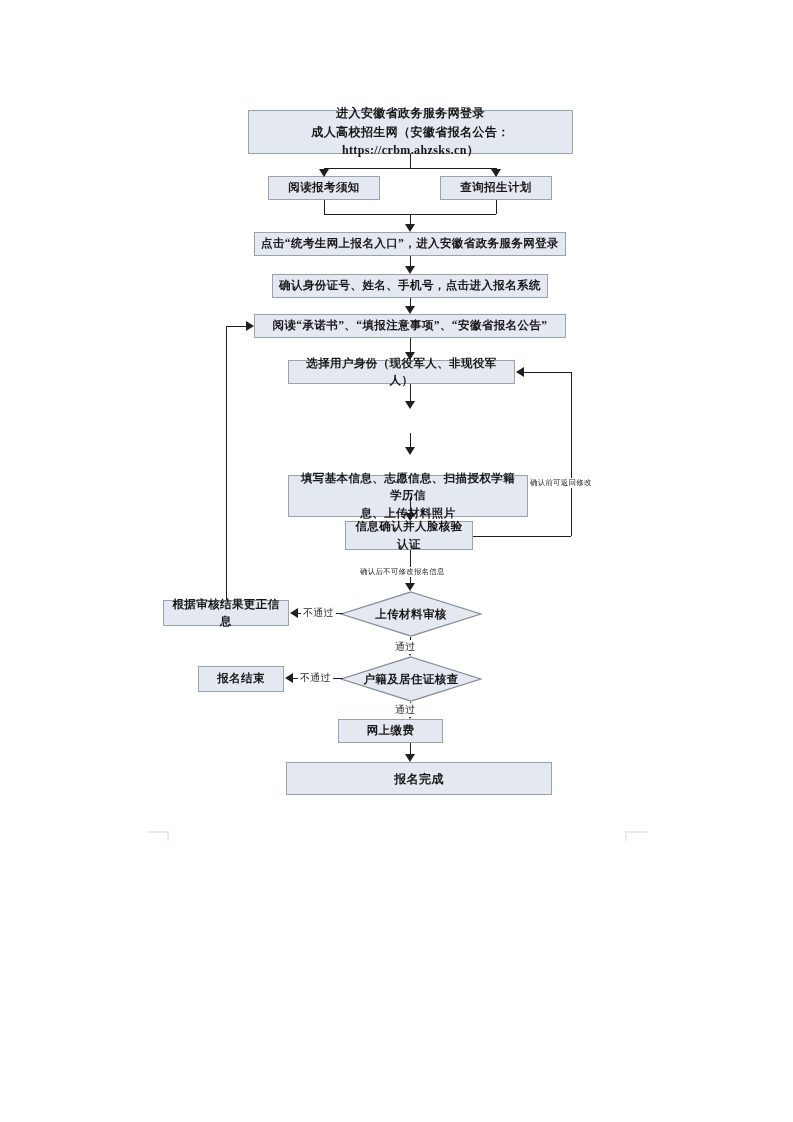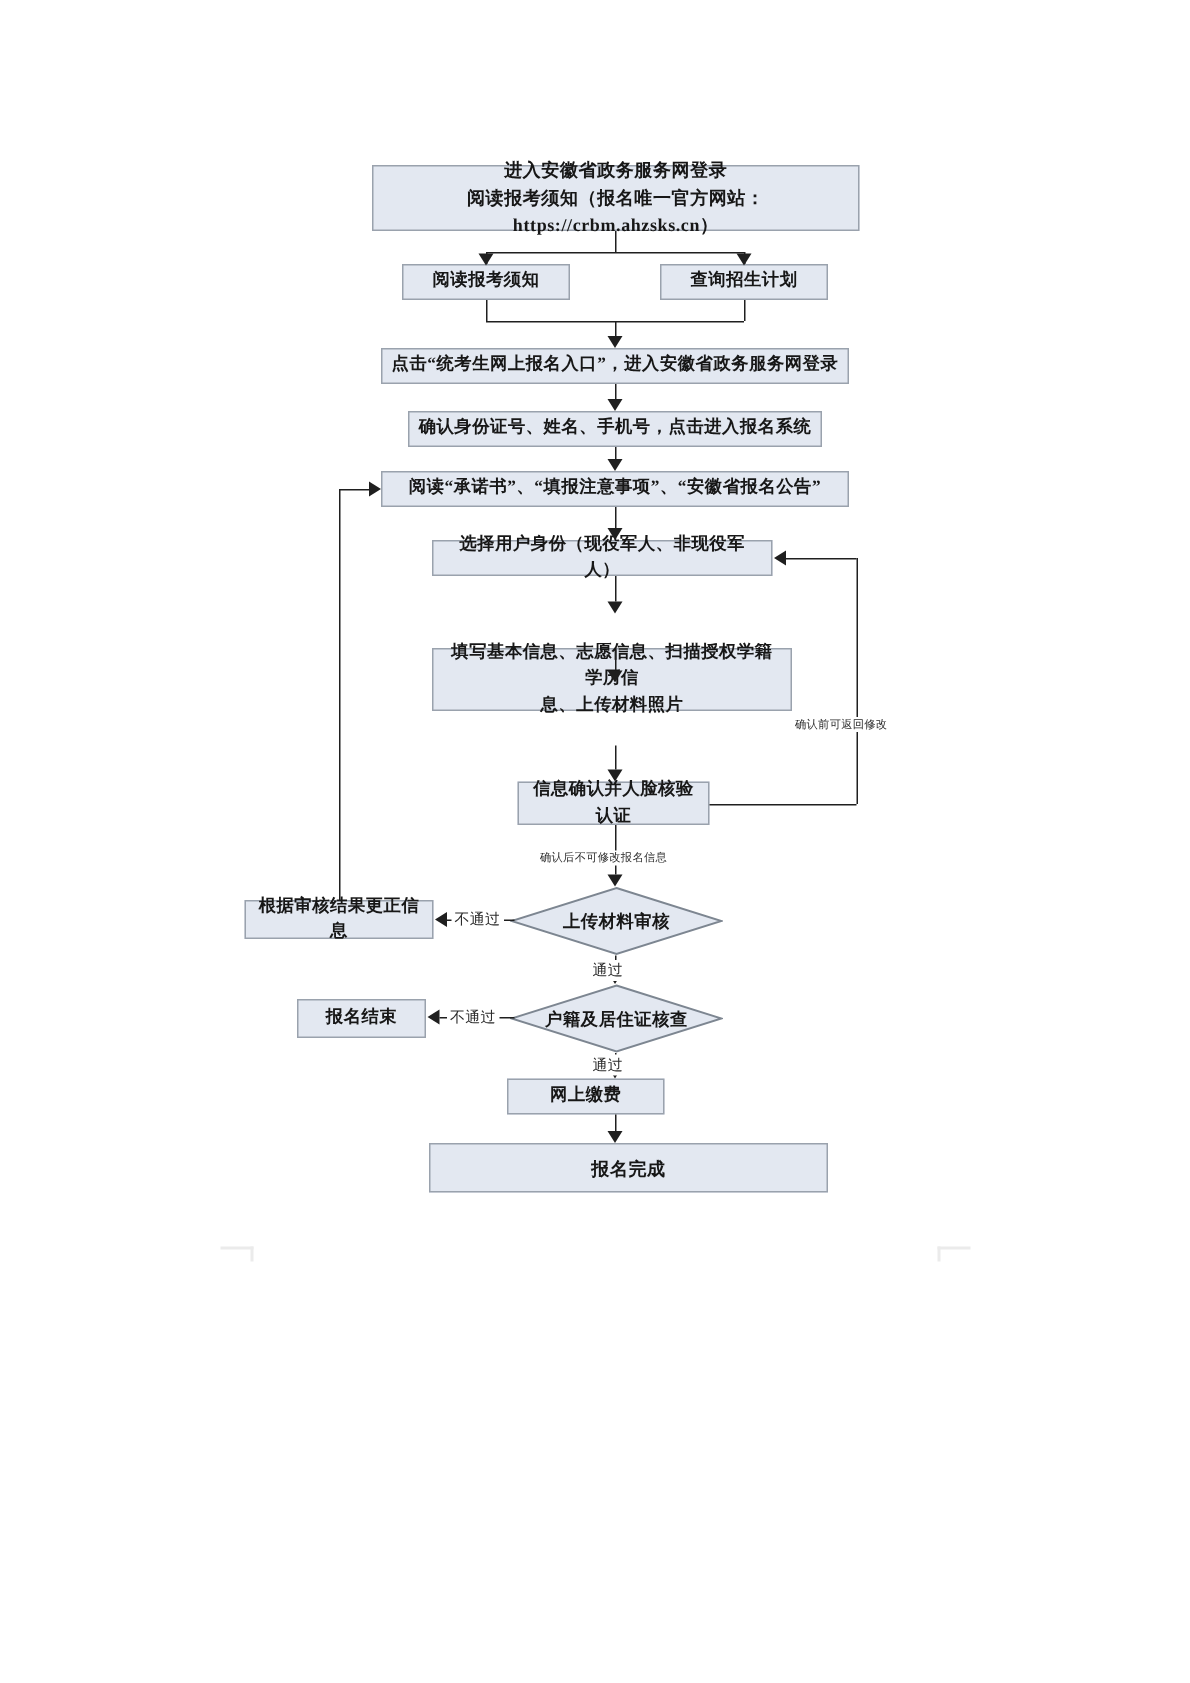--- a/index.html
+++ b/index.html
@@ -116,21 +116,21 @@
   .cm-left .v  { right: 0; }
   .cm-right .v { left: 0; }
 </style>
 </head>
 <body>
 
 <div id="page">
 
   <div class="node big" style="left:248px; top:110px; width:325px; height:44px; flex-direction:column; line-height:1.55;">
     <span>进入安徽省政务服务网登录</span>
-    <span>阅读报考须知（报名唯一官方网站：https://crbm.ahzsks.cn）</span>
+    <span>成人高校招生网（安徽省报名公告：https://crbm.ahzsks.cn）</span>
   </div>
 
   <div class="node" style="left:268px; top:176px; width:112px; height:24px;">
     <span>阅读报考须知</span>
   </div>
 
   <div class="node" style="left:440px; top:176px; width:112px; height:24px;">
     <span>查询招生计划</span>
   </div>
 
@@ -144,21 +144,21 @@
 
   <div class="node" style="left:254px; top:314px; width:312px; height:24px;">
     <span>阅读“承诺书”、“填报注意事项”、“安徽省报名公告”</span>
   </div>
 
   <div class="node" style="left:288px; top:360px; width:227px; height:24px;">
     <span>选择用户身份（现役军人、非现役军人）</span>
   </div>
 
 
-  <div class="node" style="left:288px; top:432px; width:240px; height:42px; flex-direction:column; line-height:1.5;">
+  <div class="node" style="left:288px; top:475px; width:240px; height:42px; flex-direction:column; line-height:1.5;">
     <span>填写基本信息、志愿信息、扫描授权学籍学历信</span>
     <span>息、上传材料照片</span>
   </div>
 
   <div class="node" style="left:345px; top:521px; width:128px; height:29px;">
     <span>信息确认并人脸核验认证</span>
   </div>
 
   <div class="node" style="left:163px; top:600px; width:126px; height:26px;">
     <span>根据审核结果更正信息</span>

